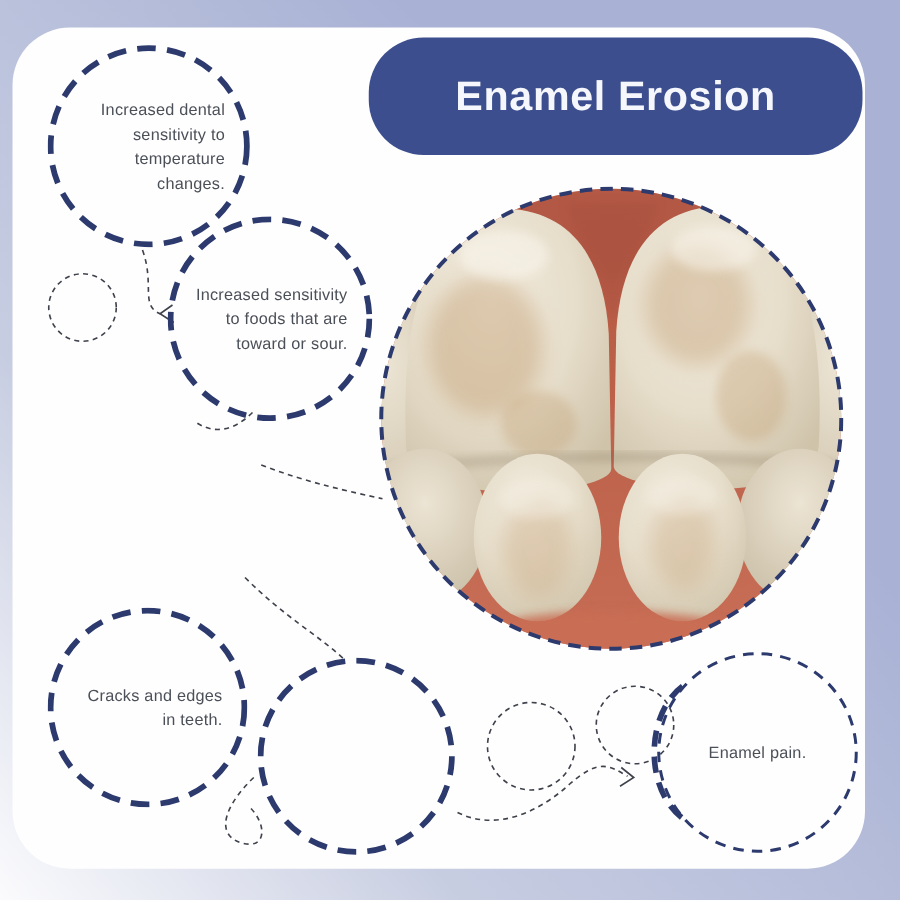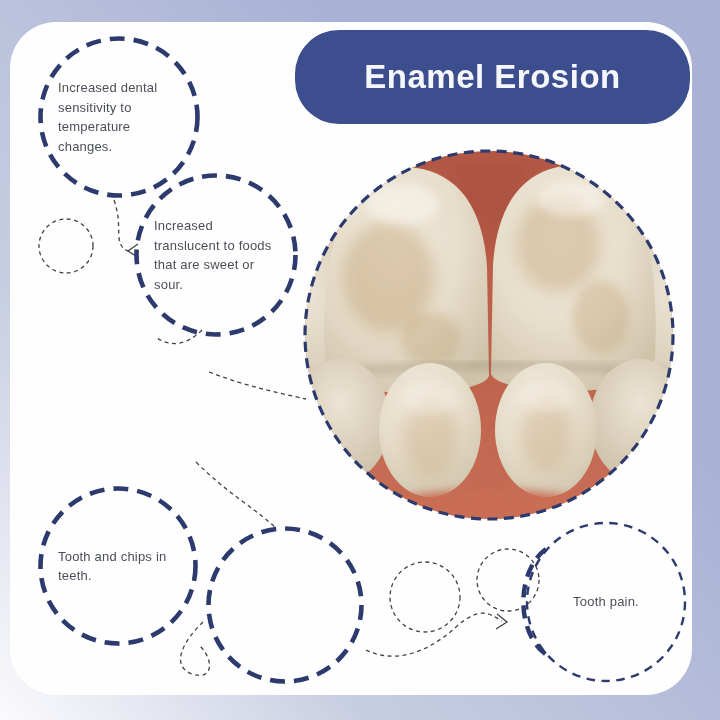--- a/index.html
+++ b/index.html
@@ -21,21 +21,21 @@
     background:var(--banner-blue,#3c4e8d);
     border-radius:44px;
     display:flex;align-items:center;justify-content:center;
   }
   .banner h1{
     margin:0;color:var(--title-text,#f5f7fc);
     font-size:33px;font-weight:700;letter-spacing:.5px;
   }
   .bubble{
     position:absolute;display:flex;align-items:center;justify-content:center;
-    text-align:left;
+    text-align:right;
   }
   .bubble .ring{position:absolute;left:0;top:0;}
   .bubble .bubble-text{
     position:relative;padding:0 20px;
     color:var(--body-text,#4b4f58);
     font-size:13px;line-height:1.5;letter-spacing:.2px;
   }
   .decor{position:absolute;left:0;top:0;pointer-events:none;}
   .teeth-wrap{position:absolute;left:303px;top:149px;width:372px;height:372px;}
 </style>
@@ -134,36 +134,36 @@
     <svg class="ring" width="162" height="162">
         <circle cx="81" cy="81" r="78.5" fill="none" stroke="var(--dash-navy,#2c3a6e)" stroke-width="4.6" stroke-dasharray="15 9"></circle>
       </svg>
     <span class="bubble-text">Increased dental sensitivity to temperature changes.</span>
   </div>
 
   <div class="bubble" style="left:134px;top:173px;width:164px;height:164px">
     <svg class="ring" width="164" height="164">
         <circle cx="82" cy="82" r="79.5" fill="none" stroke="var(--dash-navy,#2c3a6e)" stroke-width="4.6" stroke-dasharray="15 9"></circle>
       </svg>
-    <span class="bubble-text">Increased translucent to foods that are sweet or sour.</span>
+    <span class="bubble-text">Increased sensitivity to foods that are toward or sour.</span>
   </div>
 
 
   <div class="bubble" style="left:38px;top:486px;width:160px;height:160px">
     <svg class="ring" width="160" height="160">
         <circle cx="80" cy="80" r="77.5" fill="none" stroke="var(--dash-navy,#2c3a6e)" stroke-width="4.6" stroke-dasharray="15 9"></circle>
       </svg>
-    <span class="bubble-text">Tooth and chips in teeth.</span>
+    <span class="bubble-text">Cracks and edges in teeth.</span>
   </div>
 
   <div class="bubble" style="left:206px;top:526px;width:158px;height:158px">
     <svg class="ring" width="158" height="158">
         <circle cx="79" cy="79" r="76.5" fill="none" stroke="var(--dash-navy,#2c3a6e)" stroke-width="4.6" stroke-dasharray="15 9"></circle>
       </svg>
   </div>
 
   <div class="bubble" style="left:525px;top:521px;width:162px;height:162px">
     <svg class="ring" width="162" height="162">
         <circle cx="81" cy="81" r="79" fill="none" stroke="var(--dash-navy,#2c3a6e)" stroke-width="2.4" stroke-dasharray="8.5 6.5"></circle>
       </svg>
-    <span class="bubble-text">Tooth pain.</span>
+    <span class="bubble-text">Enamel pain.</span>
   </div>
 </div>
 
 </body></html>

